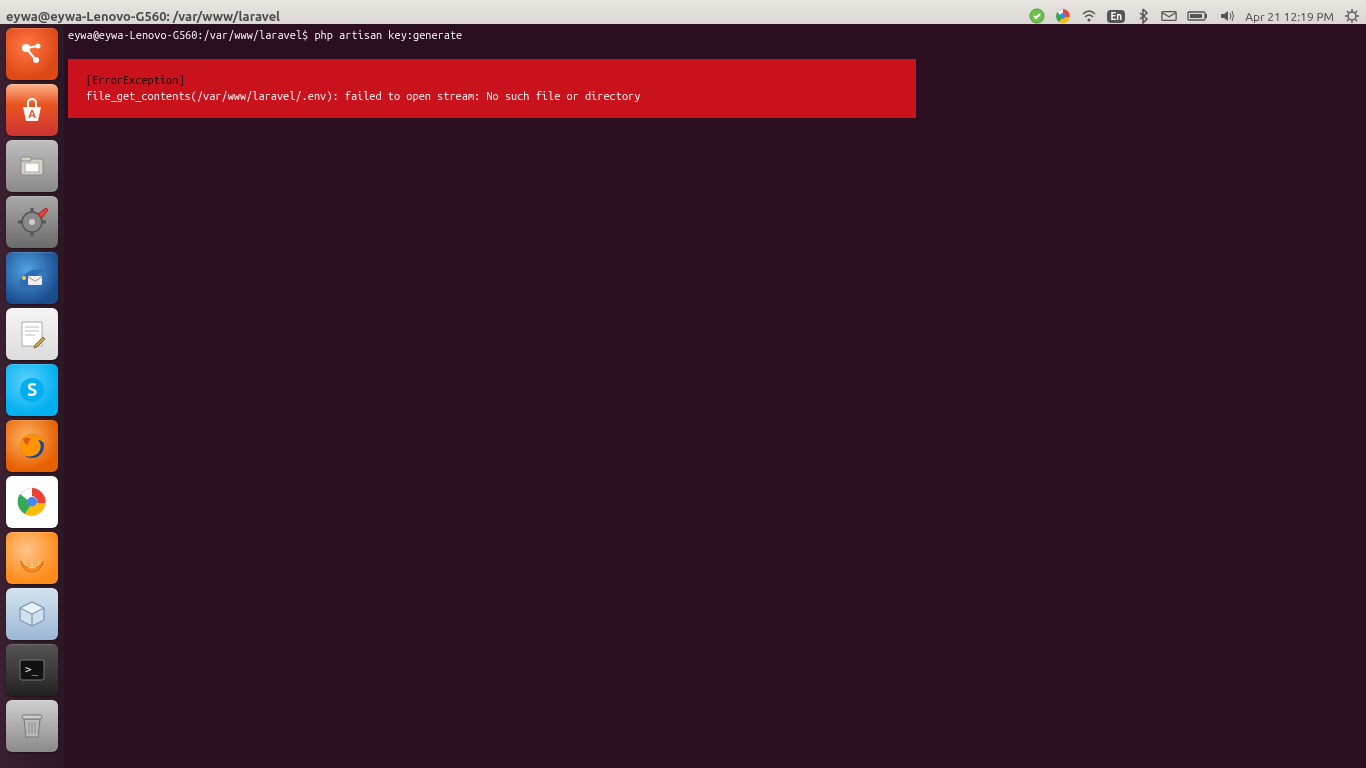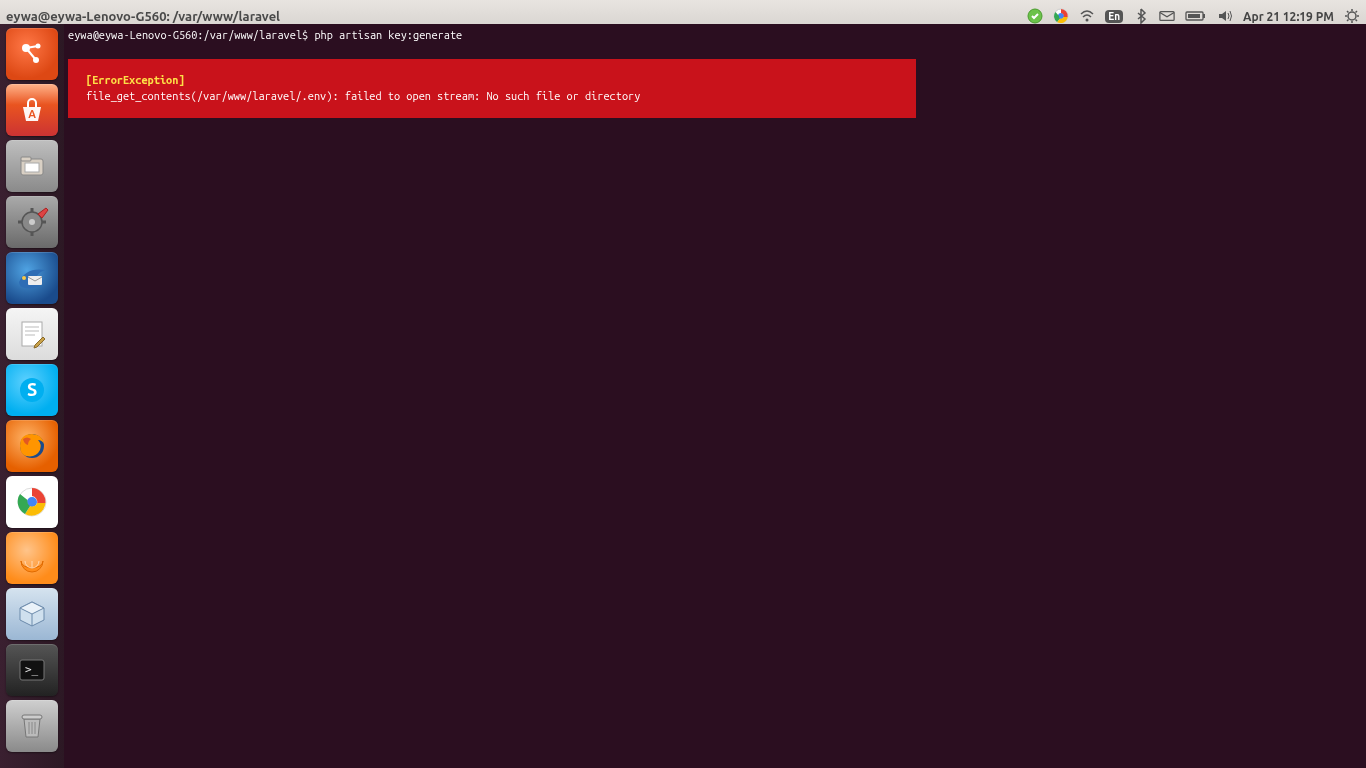--- a/index.html
+++ b/index.html
@@ -27,21 +27,21 @@
 }
 .menubar .title { flex: 0 0 auto; }
 .menubar .spacer { flex: 1; }
 .menubar .indicators {
   display: flex;
   align-items: center;
   gap: 10px;
 }
 .menubar .indicators > * { display: flex; align-items: center; }
 .ind-icon { width: 16px; height: 16px; display: inline-flex; align-items: center; justify-content: center; }
-.ind-text { font-weight: 700; font-size: 12px; color: #444; }
+.ind-text { font-weight: 400; font-size: 12px; color: #444; }
 .lang-box {
   background: #555; color: #fff; border-radius: 4px;
   font-size: 10px; padding: 1px 3px; font-weight: bold;
 }
 
 .launcher {
   position: absolute;
   top: 24px; left: 0;
   width: 64px;
   height: calc(100% - 24px);
@@ -77,21 +77,21 @@
 .term-line { white-space: pre; color: #fff; }
 .term-prompt { color: #fff; }
 .error-block {
   background: #c9121b;
   color: #fff;
   padding: 14px 18px;
   margin: 16px 0 16px 0;
   width: 848px;
   white-space: pre;
 }
-.error-block .err-brackets { color: #fde047; font-weight: bold; }
+.error-block .err-brackets { color: #000000; }
 
 svg { display: block; }
 </style>
 </head>
 <body>
 
 <div class="menubar">
   <span class="title">eywa@eywa-Lenovo-G560: /var/www/laravel</span>
   <span class="spacer"></span>
   <div class="indicators">

